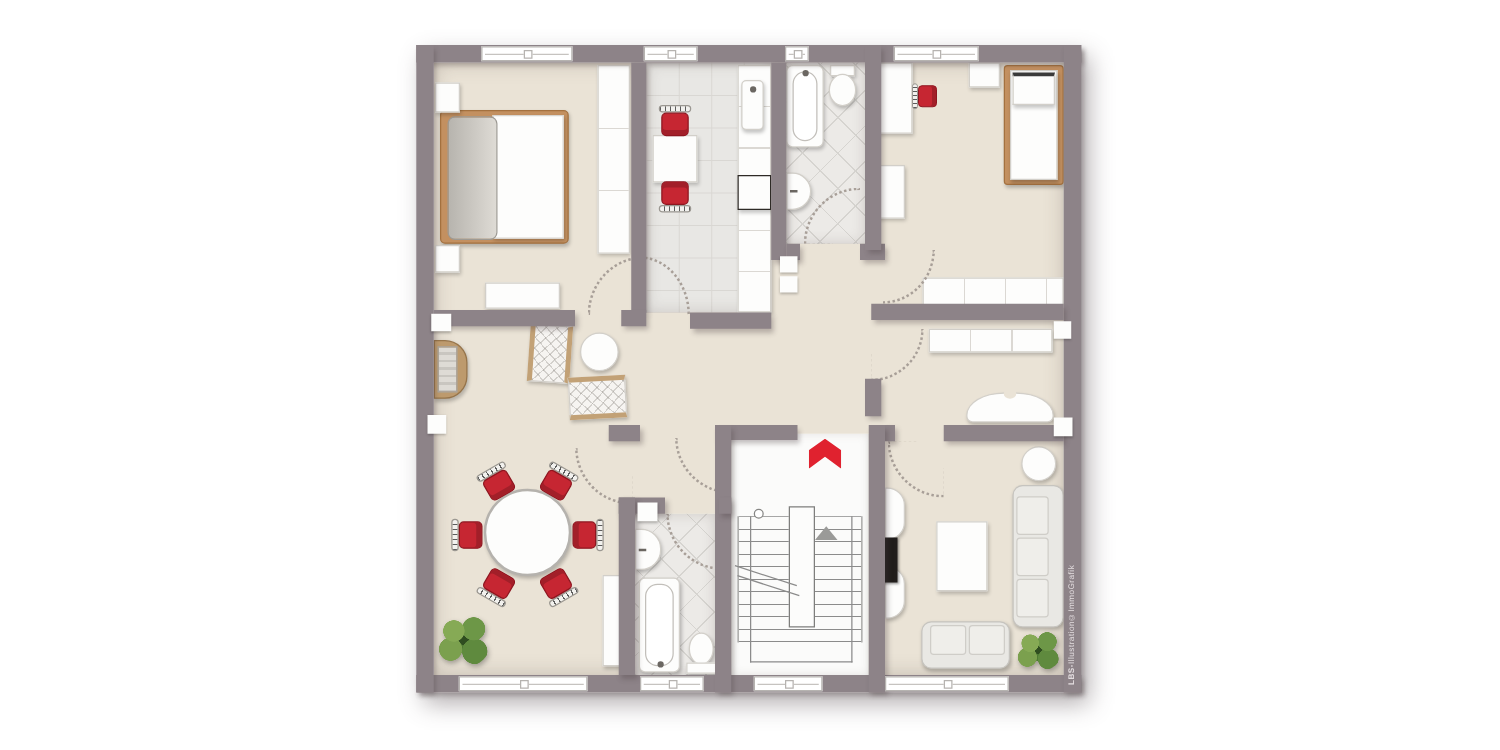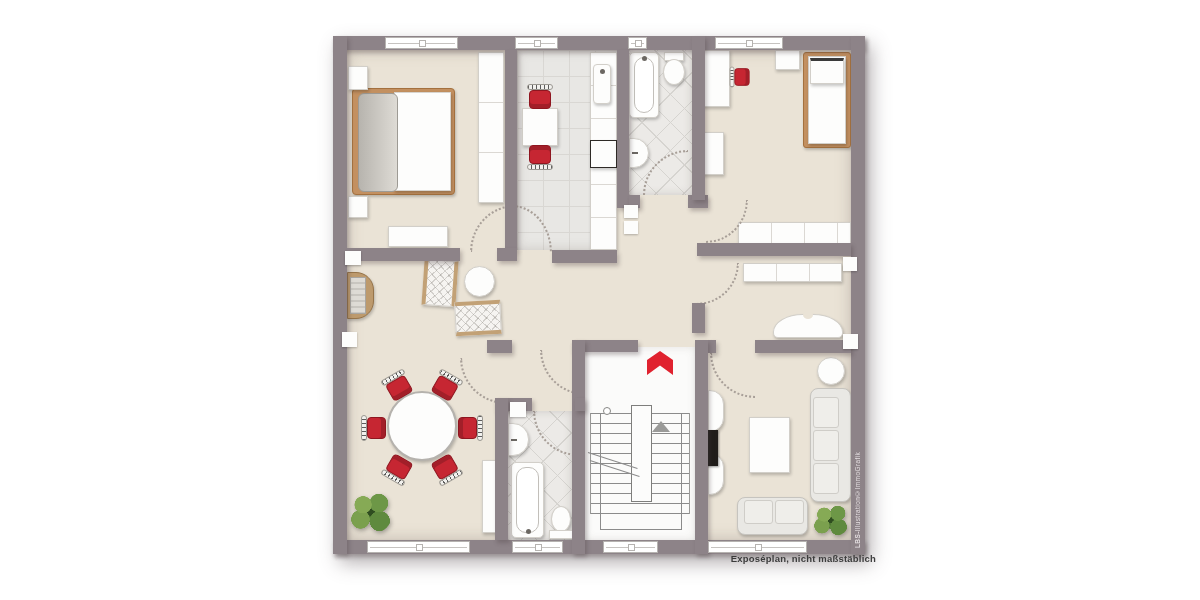--- a/index.html
+++ b/index.html
@@ -259,16 +259,15 @@
   <div class="win" style="left:708px;top:541px;width:99px;"></div>
 
   <div class="niche" style="left:345px;top:251px;width:16px;height:14px;"></div>
   <div class="niche" style="left:342px;top:332px;width:15px;height:15px;"></div>
   <div class="niche" style="left:843px;top:257px;width:14px;height:14px;"></div>
   <div class="niche" style="left:843px;top:334px;width:15px;height:15px;"></div>
   <div class="niche" style="left:510px;top:402px;width:16px;height:15px;"></div>
   <div class="niche" style="left:624px;top:205px;width:14px;height:13px;"></div>
   <div class="niche" style="left:624px;top:221px;width:14px;height:13px;"></div>
 
-  <div class="caption">Exposéplan, nicht maßstäblich</div>
   <div class="watermark"><b>LBS-</b><span>Illustration©ImmoGrafik</span></div>
 
 </div>
 
 </body></html>

